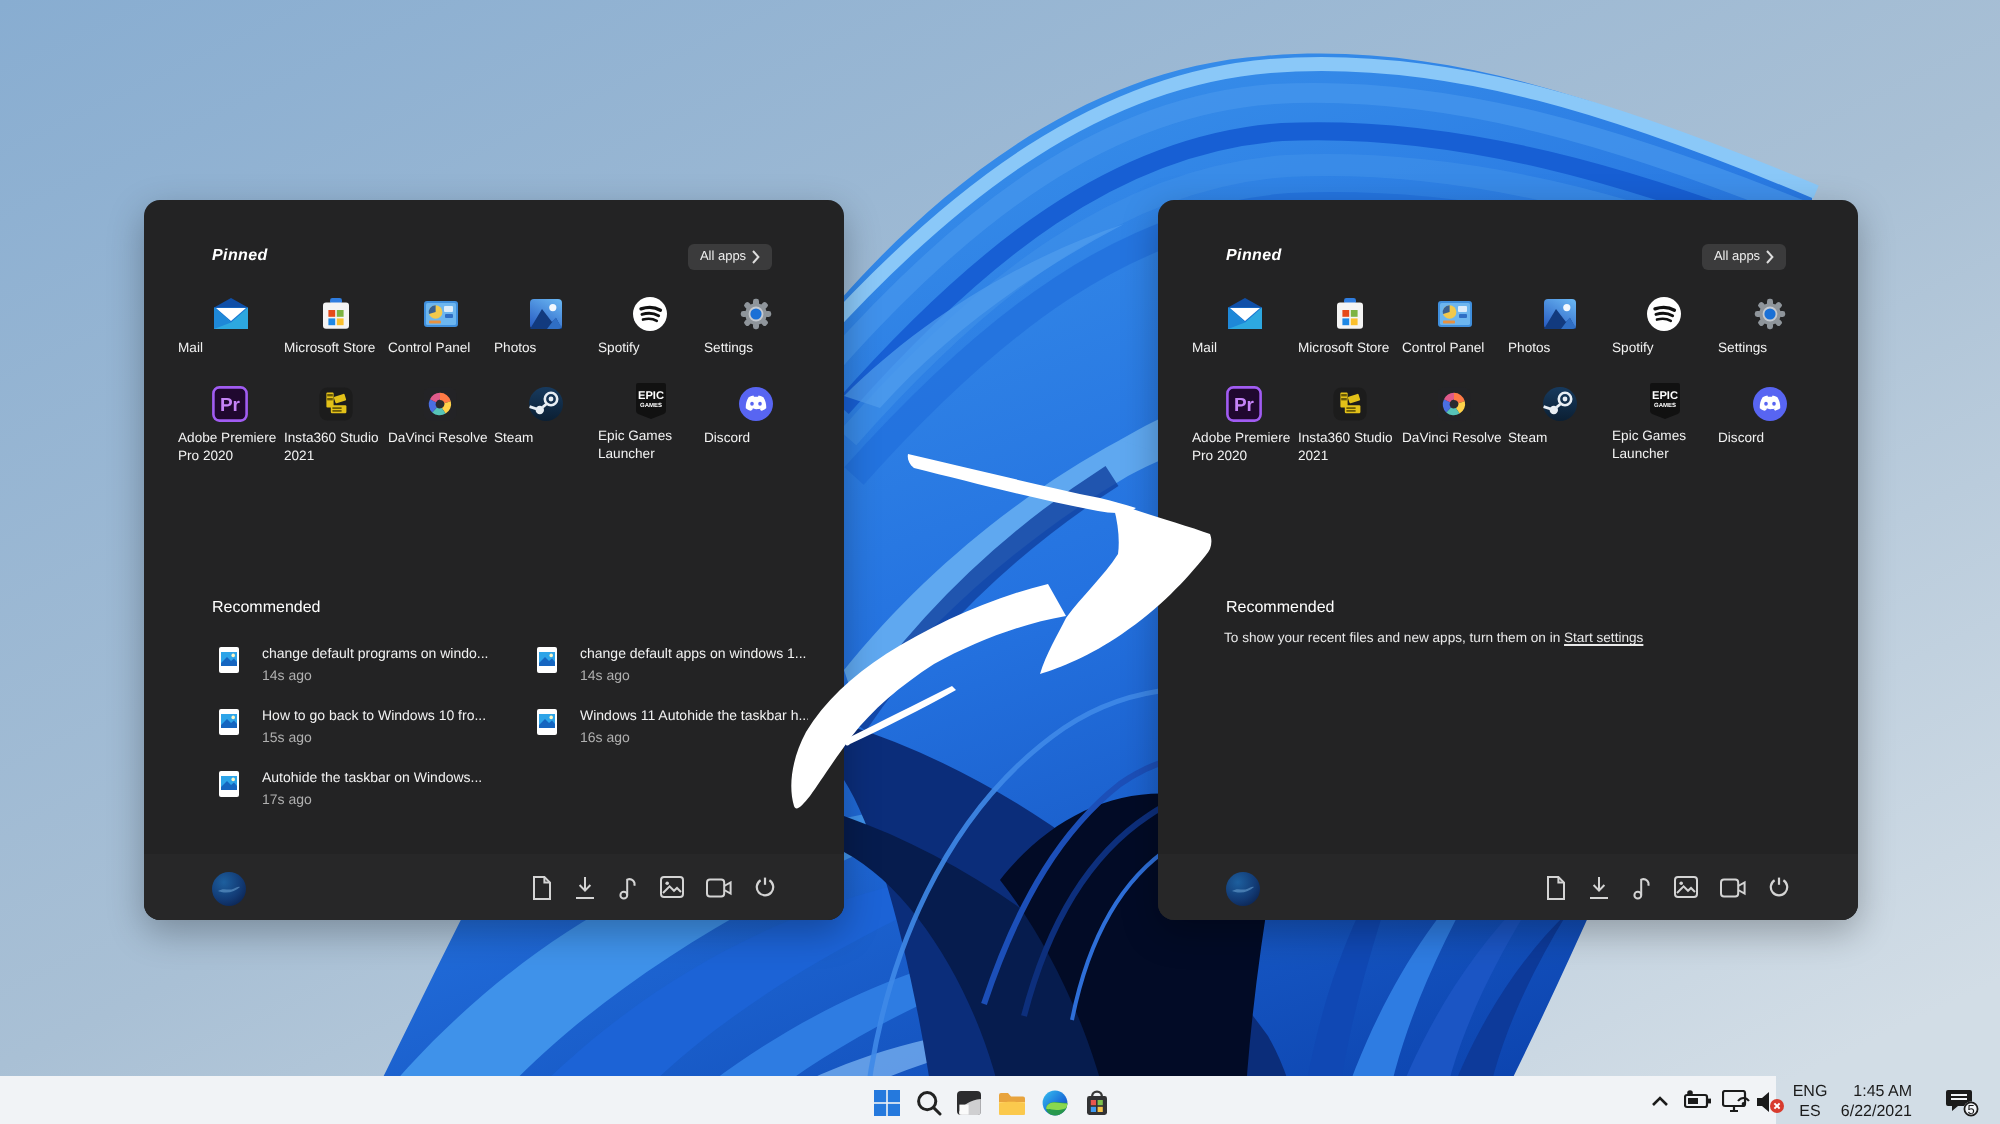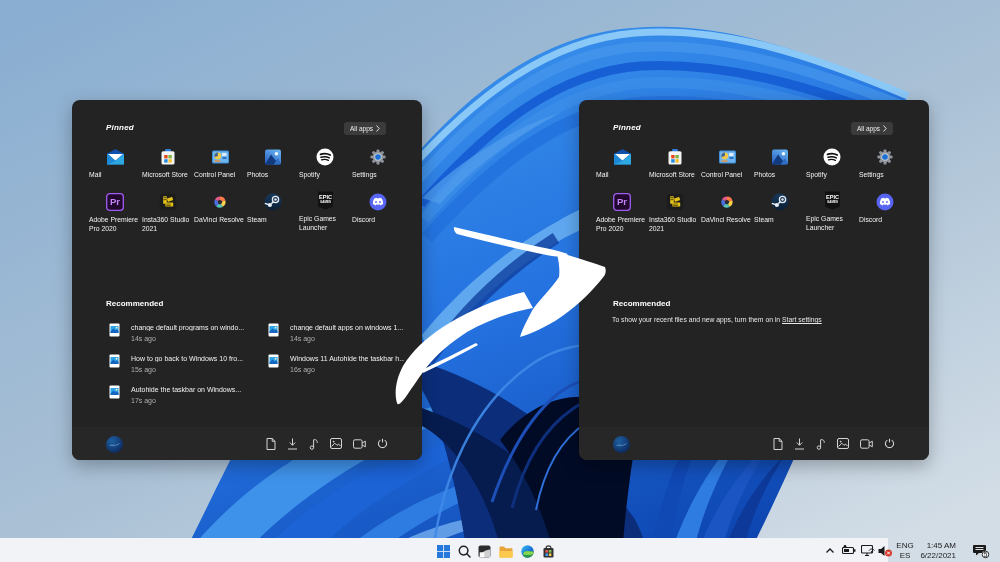--- a/index.html
+++ b/index.html
@@ -8,21 +8,21 @@
   #wall{position:absolute;left:0;top:0;width:1000px;height:562px;}
   .menu{position:absolute;top:100px;width:350px;height:360px;background:#232324;
         border-radius:8px;box-shadow:0 6px 18px rgba(0,0,0,.28);color:#fff;}
   #m1{left:72px;} #m2{left:579px;}
   .pinlab{position:absolute;left:34px;top:23px;font-size:8px;font-weight:bold;letter-spacing:.2px;font-style:italic;}
   .allapps{position:absolute;left:272px;top:22px;width:42px;height:13px;background:#3b3b3c;
            border-radius:3px;font-size:6.5px;color:#eee;display:flex;align-items:center;justify-content:center;gap:3px;}
   .app{position:absolute;width:52px;text-align:left;}
   .app svg,.app .ic{display:block;margin:0 auto;}
   .app .lb{margin-top:4px;font-size:6.8px;line-height:9px;color:#f2f2f2;white-space:nowrap;}
-  .reclab{position:absolute;left:34px;top:199px;font-size:8px;font-weight:bold;}
+  .reclab{position:absolute;left:34px;top:199px;font-size:8px;font-weight:normal;}
   .rec{position:absolute;}
   .rec .ric{position:absolute;left:0;top:1px;}
   .rec .t1{position:absolute;left:22px;top:2px;width:114px;font-size:7px;color:#f2f2f2;white-space:nowrap;overflow:hidden;}
   .rec .t2{position:absolute;left:22px;top:12.5px;font-size:7px;color:#b0b0b0;}
   .rectxt{position:absolute;left:33px;top:216px;font-size:6.8px;color:#e8e8e8;}
   .rectxt a{color:#e8e8e8;text-decoration:underline;}
   .mbar{position:absolute;left:0;top:327px;width:350px;height:33px;background:#272728;
         border-radius:0 0 8px 8px;}
   .avatar{position:absolute;left:34px;top:9px;width:17px;height:17px;border-radius:50%;
           background:radial-gradient(circle at 35% 30%,#1d5f9e,#123a74 55%,#0a1f4a 90%);overflow:hidden;}

